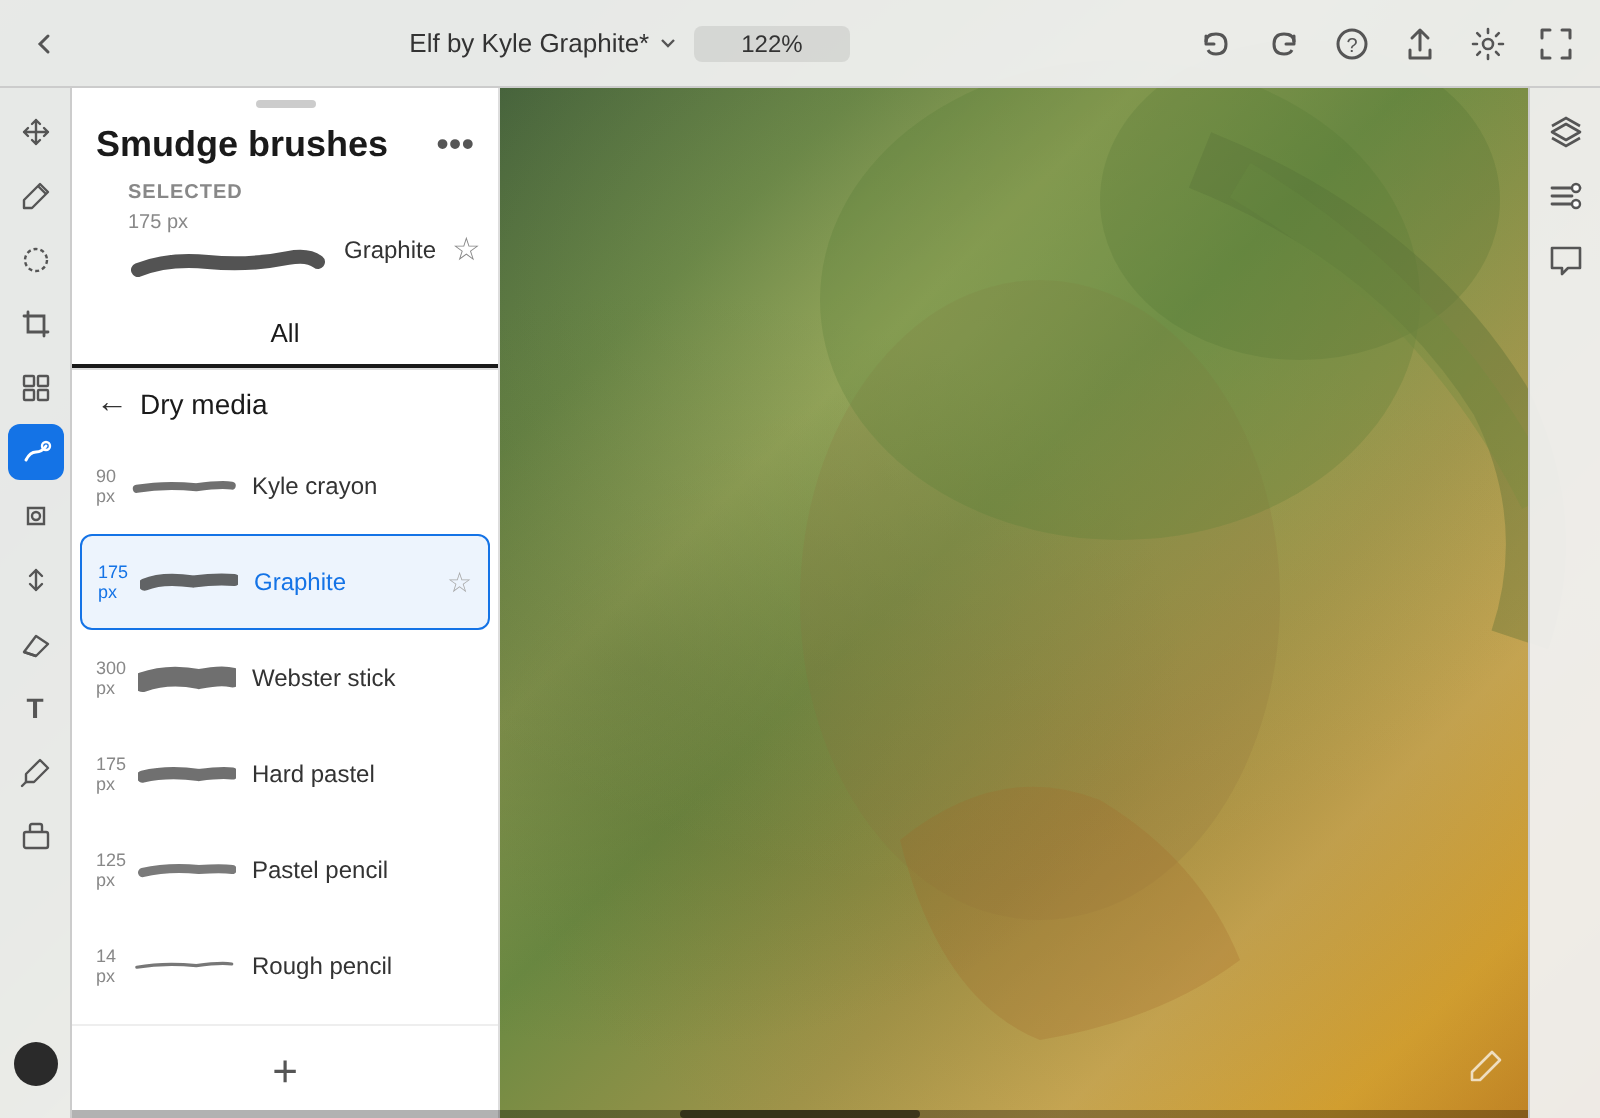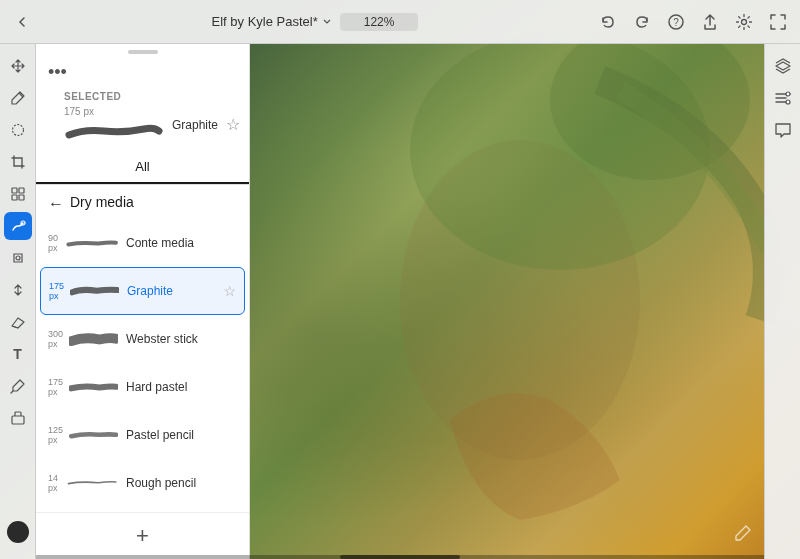--- a/index.html
+++ b/index.html
@@ -379,21 +379,21 @@
 <div class="top-toolbar">
   <div class="toolbar-left">
     <div class="toolbar-icon">
       <svg width="16" height="16" viewBox="0 0 16 16">
           <path d="M10 4l-4 4 4 4" stroke="#555" stroke-width="1.5" fill="none" stroke-linecap="round"></path>
         </svg>
     </div>
   </div>
   <div class="toolbar-center">
     <span class="file-title">
-      <span>Elf by Kyle Pastel*</span>
+      <span>Elf by Kyle Graphite*</span>
       <svg width="10" height="10" viewBox="0 0 10 10">
           <path d="M2 3l3 3 3-3" stroke="#555" stroke-width="1.2" fill="none"></path>
         </svg>
     </span>
     <span class="zoom-badge">122%</span>
   </div>
   <div class="toolbar-right">
 
     <div class="toolbar-icon">
       <svg width="18" height="18" viewBox="0 0 18 18">
@@ -543,20 +543,21 @@
     <svg width="18" height="18" viewBox="0 0 18 18">
         <path d="M2 3 L16 3 L16 13 L10 13 L7 16 L7 13 L2 13 Z" stroke="#555" stroke-width="1.3" fill="none" stroke-linejoin="round"></path>
       </svg>
   </div>
 </div>
 
 <div class="brush-panel">
   <div class="panel-handle"></div>
 
   <div class="panel-header">
+    <span class="panel-title">Smudge brushes</span>
     <span class="panel-more">•••</span>
   </div>
 
   <div class="selected-section">
     <div class="selected-label">SELECTED</div>
     <div class="selected-brush">
       <div class="brush-preview-area">
         <span class="brush-size-label">175 px</span>
         <div class="brush-stroke-preview">
           <svg width="100" height="20" viewBox="0 0 100 20" class="stroke-svg">
@@ -582,21 +583,21 @@
 
   <div class="brush-list">
 
     <div class="brush-item">
       <div class="brush-item-preview">
         <span class="brush-item-size">90 px</span>
         <svg width="65" height="18" viewBox="0 0 65 18" class="brush-item-stroke">
           <path d="M3 12 Q20 9 40 11 Q55 9 62 10" stroke="#333" stroke-width="5" fill="none" stroke-linecap="round" opacity="0.7"></path>
         </svg>
       </div>
-      <span class="brush-item-name">Conte media</span>
+      <span class="brush-item-name">Kyle crayon</span>
     </div>
 
     <div class="brush-item selected">
       <div class="brush-item-preview">
         <span class="brush-item-size" style="color:#1473e6">175 px</span>
         <svg width="65" height="18" viewBox="0 0 65 18" class="brush-item-stroke">
           <path d="M3 12 Q15 7 35 10 Q50 8 62 9" stroke="#333" stroke-width="8" fill="none" stroke-linecap="round" opacity="0.75"></path>
         </svg>
       </div>
       <span class="brush-item-name">Graphite</span>

